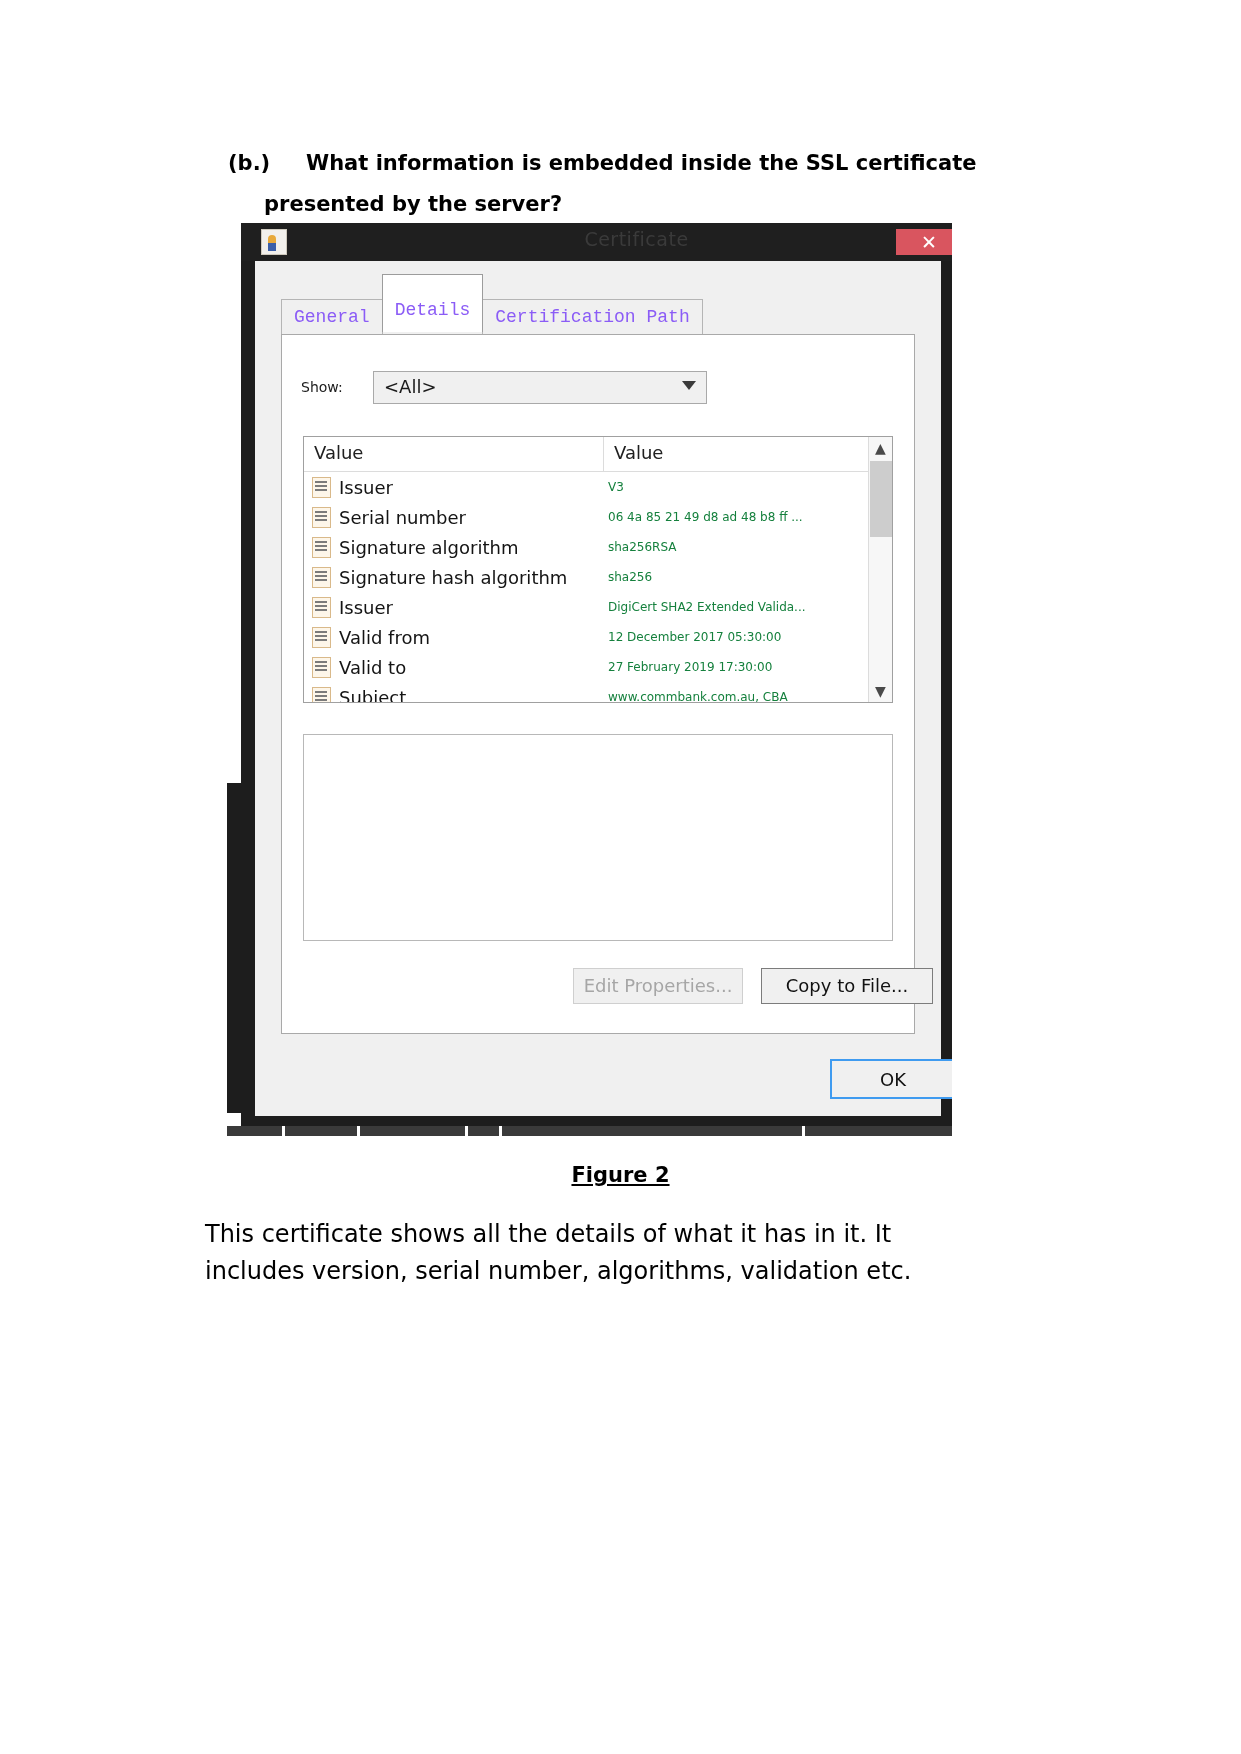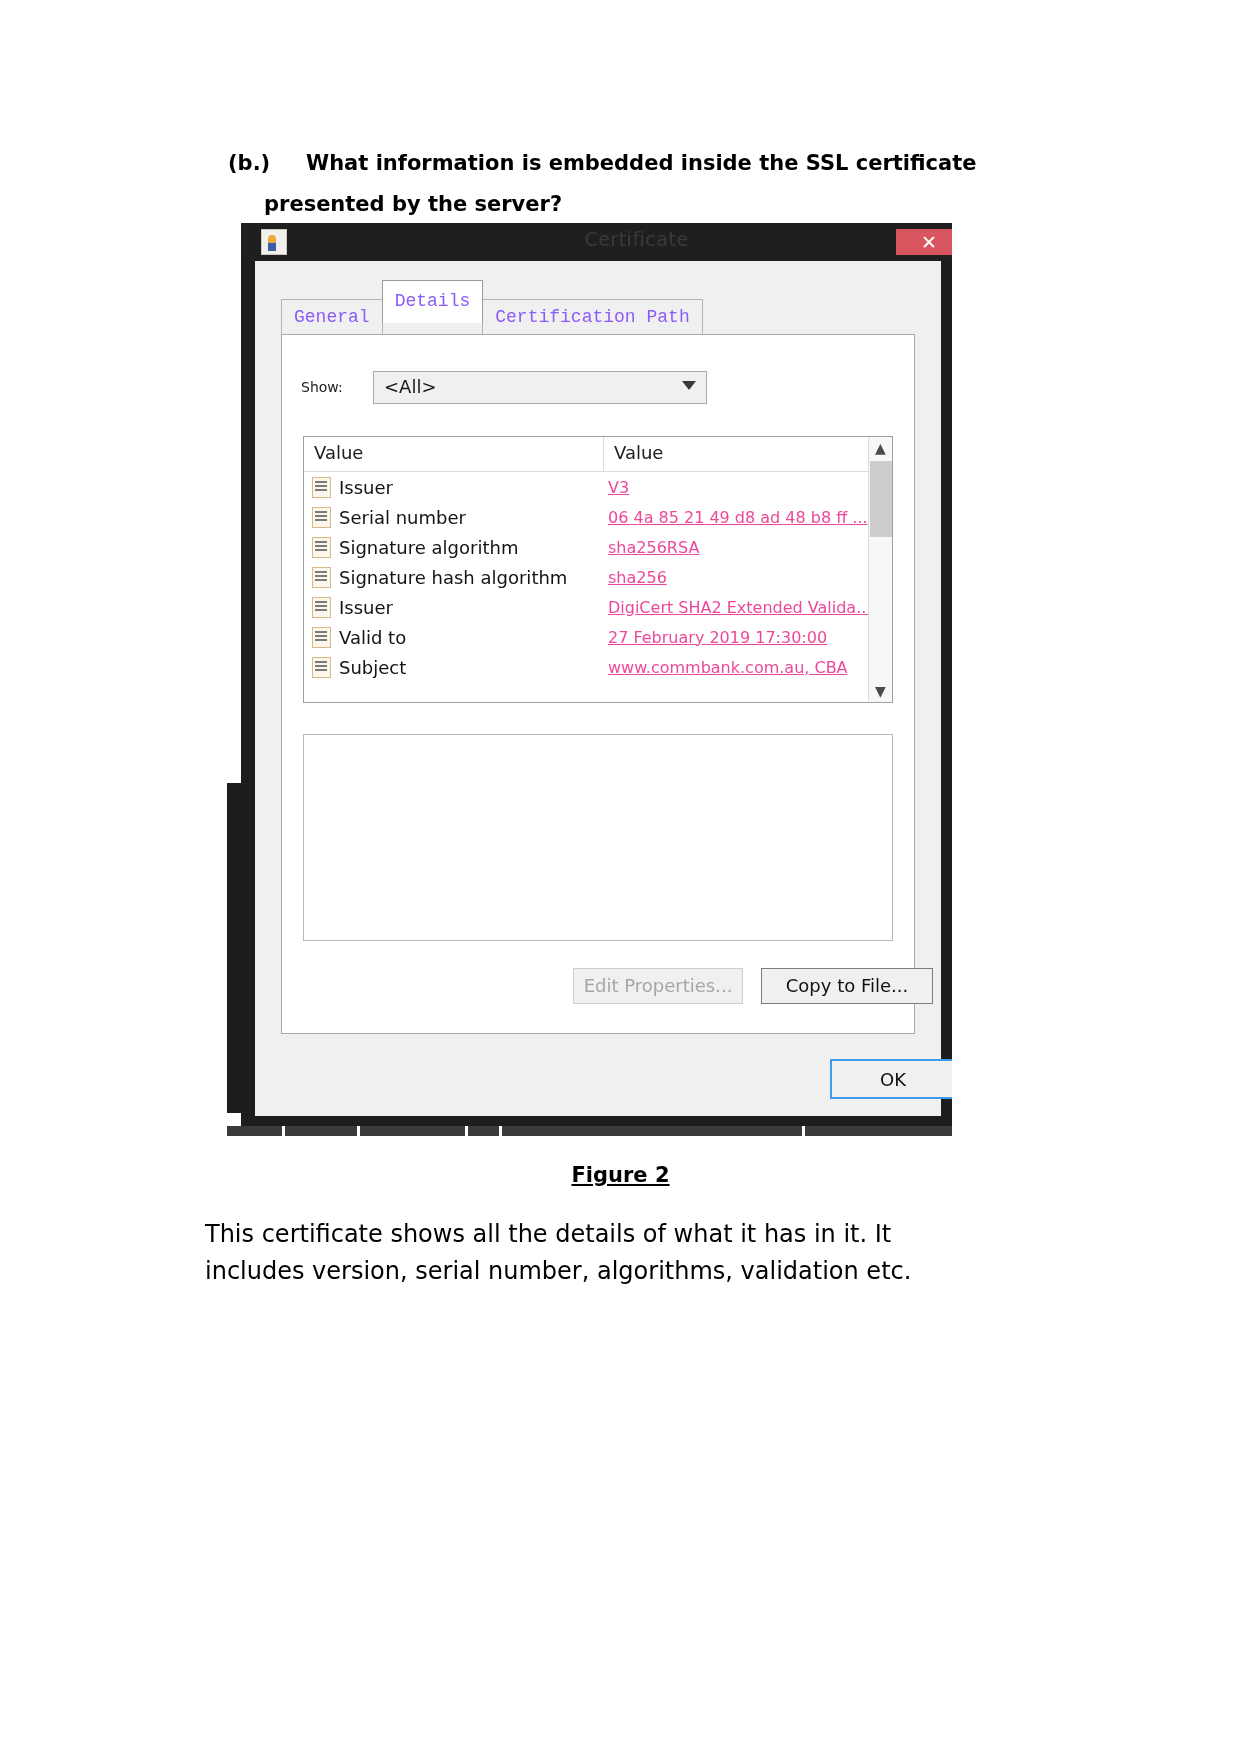--- a/index.html
+++ b/index.html
@@ -189,23 +189,23 @@
     height: 26px;
     box-sizing: content-box;
     line-height: 26px;
     position: relative;
     top: 0;
   }
   .tab.active {
     background: #ffffff;
     height: 32px;
     line-height: 30px;
-    padding-top: 5px;
+    padding-top: 20px;
     z-index: 3;
-    margin: 12px -1px;
+    margin: 3px -1px;
     border-color: #9c9c9c;
   }
 
   .tabpage {
     position: absolute;
     left: 26px;
     top: 73px;
     width: 634px;
     height: 700px;
     background: #ffffff;
@@ -290,26 +290,25 @@
     align-items: center;
     font-family: "DejaVu Sans", sans-serif;
     font-size: 18px;
     color: #141414;
     padding-left: 8px;
     box-sizing: border-box;
   }
   .row .cell-value {
     flex: 1;
     font-family: "DejaVu Sans", sans-serif;
-    font-size: 16px;
-    color: #ec4899;
+    font-size: 12px;
+    color: #15803d;
     white-space: nowrap;
     overflow: hidden;
     padding-left: 4px;
-    text-decoration: underline;
   }
   .fld-icon {
     width: 19px;
     height: 21px;
     background: #fdf6ea;
     border: 1.5px solid #d9b98a;
     box-sizing: border-box;
     margin-right: 8px;
     flex: 0 0 auto;
     position: relative;
@@ -510,20 +509,27 @@
             <div class="row">
               <div class="cell-field">
                 <span class="fld-icon"></span>
                 <span>Issuer</span>
               </div>
               <div class="cell-value">DigiCert SHA2 Extended Valida...</div>
             </div>
             <div class="row">
               <div class="cell-field">
                 <span class="fld-icon"></span>
+                <span>Valid from</span>
+              </div>
+              <div class="cell-value">12 December 2017 05:30:00</div>
+            </div>
+            <div class="row">
+              <div class="cell-field">
+                <span class="fld-icon"></span>
                 <span>Valid to</span>
               </div>
               <div class="cell-value">27 February 2019 17:30:00</div>
             </div>
             <div class="row">
               <div class="cell-field">
                 <span class="fld-icon"></span>
                 <span>Subject</span>
               </div>
               <div class="cell-value">www.commbank.com.au, CBA</div>

